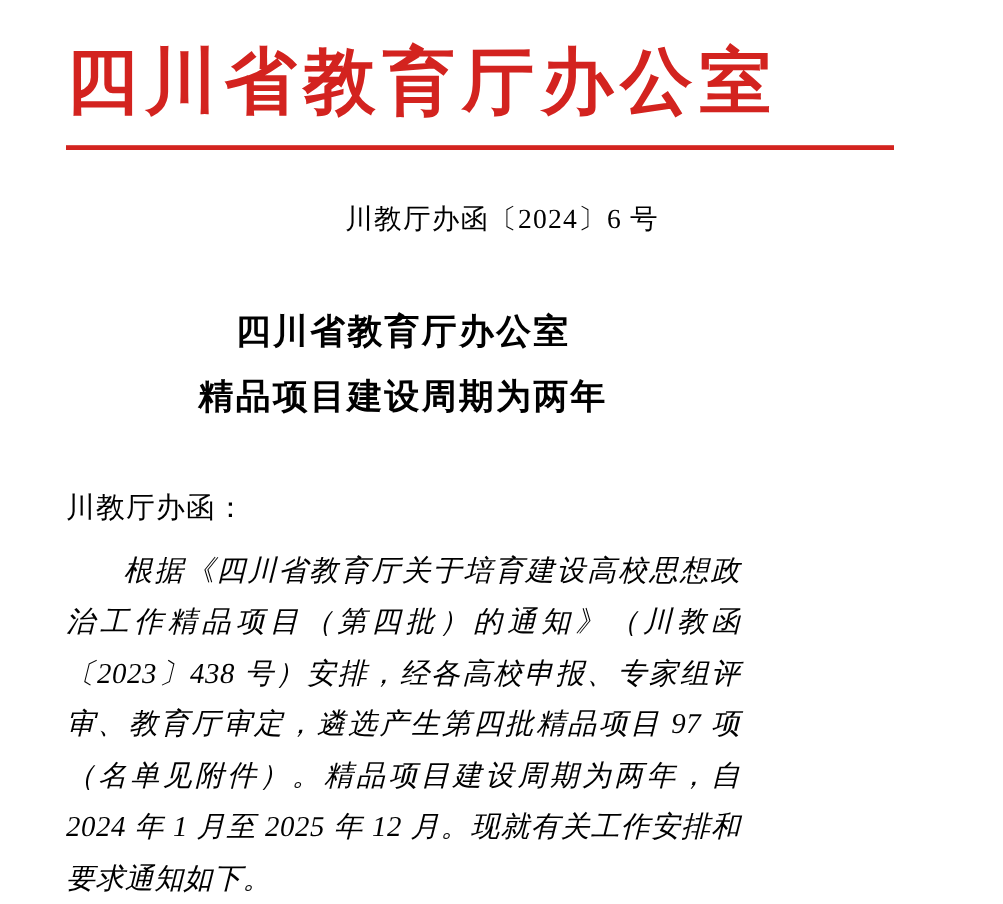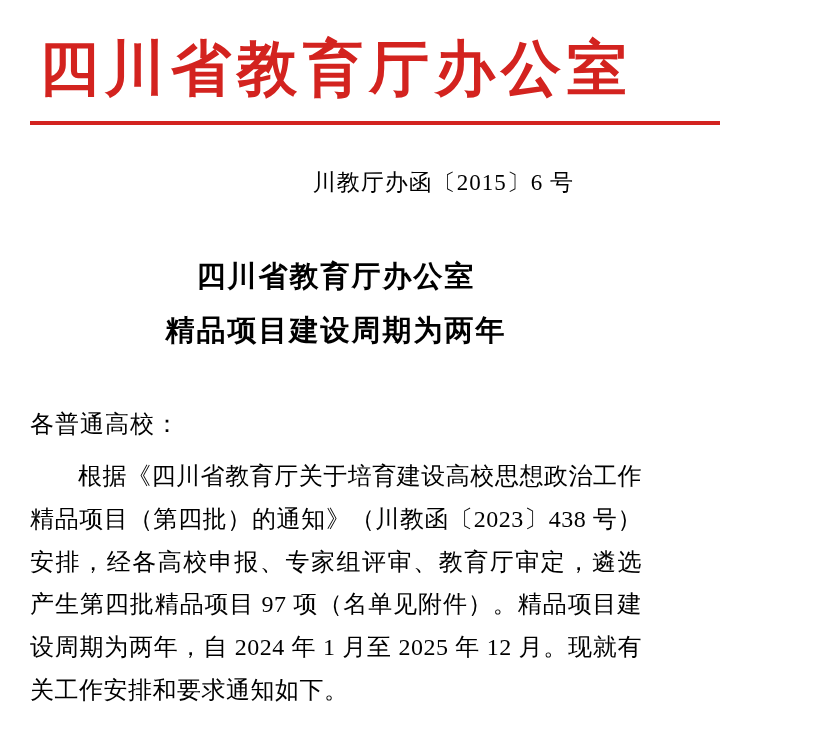--- a/index.html
+++ b/index.html
@@ -12,21 +12,21 @@
     background: #ffffff;
     font-family: "Liberation Serif", "DejaVu Serif", serif;
     color: #000000;
     overflow: hidden;
   }
   .page {
     position: relative;
     width: 672px;
     height: 753px;
     box-sizing: border-box;
-    padding: 0 30px;
+    padding: 0 55px;
   }
 
   
   .masthead {
     text-align: center;
     padding-top: 34px;
   }
   .masthead-title {
     color: #d3231f;
     font-family: "DejaVu Serif", "Liberation Serif", serif;
@@ -78,39 +78,40 @@
     line-height: 1.75;
   }
   .para {
     font-size: 24px;
     letter-spacing: 0.5px;
     line-height: 1.78;
     text-align: justify;
     text-justify: inter-ideograph;
     text-indent: 2em;
     margin-top: 10px;
+    font-style: italic;
   }
 </style>
 </head>
 <body>
 
 <div class="page">
 
   <div class="masthead">
     <div class="masthead-title">四川省教育厅办公室</div>
     <div class="masthead-rule"></div>
   </div>
 
   <div class="doc-number-row">
-    <span class="doc-number">川教厅办函〔2015〕6 号</span>
+    <span class="doc-number">川教厅办函〔2024〕6 号</span>
   </div>
 
   <div class="title-block">
     <div class="title-line">四川省教育厅办公室</div>
     <div class="title-line">精品项目建设周期为两年</div>
   </div>
 
   <div class="body-block">
-    <div class="salutation">各普通高校：</div>
+    <div class="salutation">川教厅办函：</div>
     <div class="para">根据《四川省教育厅关于培育建设高校思想政治工作精品项目（第四批）的通知》（川教函〔2023〕438 号）安排，经各高校申报、专家组评审、教育厅审定，遴选产生第四批精品项目 97 项（名单见附件）。精品项目建设周期为两年，自 2024 年 1 月至 2025 年 12 月。现就有关工作安排和要求通知如下。</div>
   </div>
 
 </div>
 
 </body></html>

